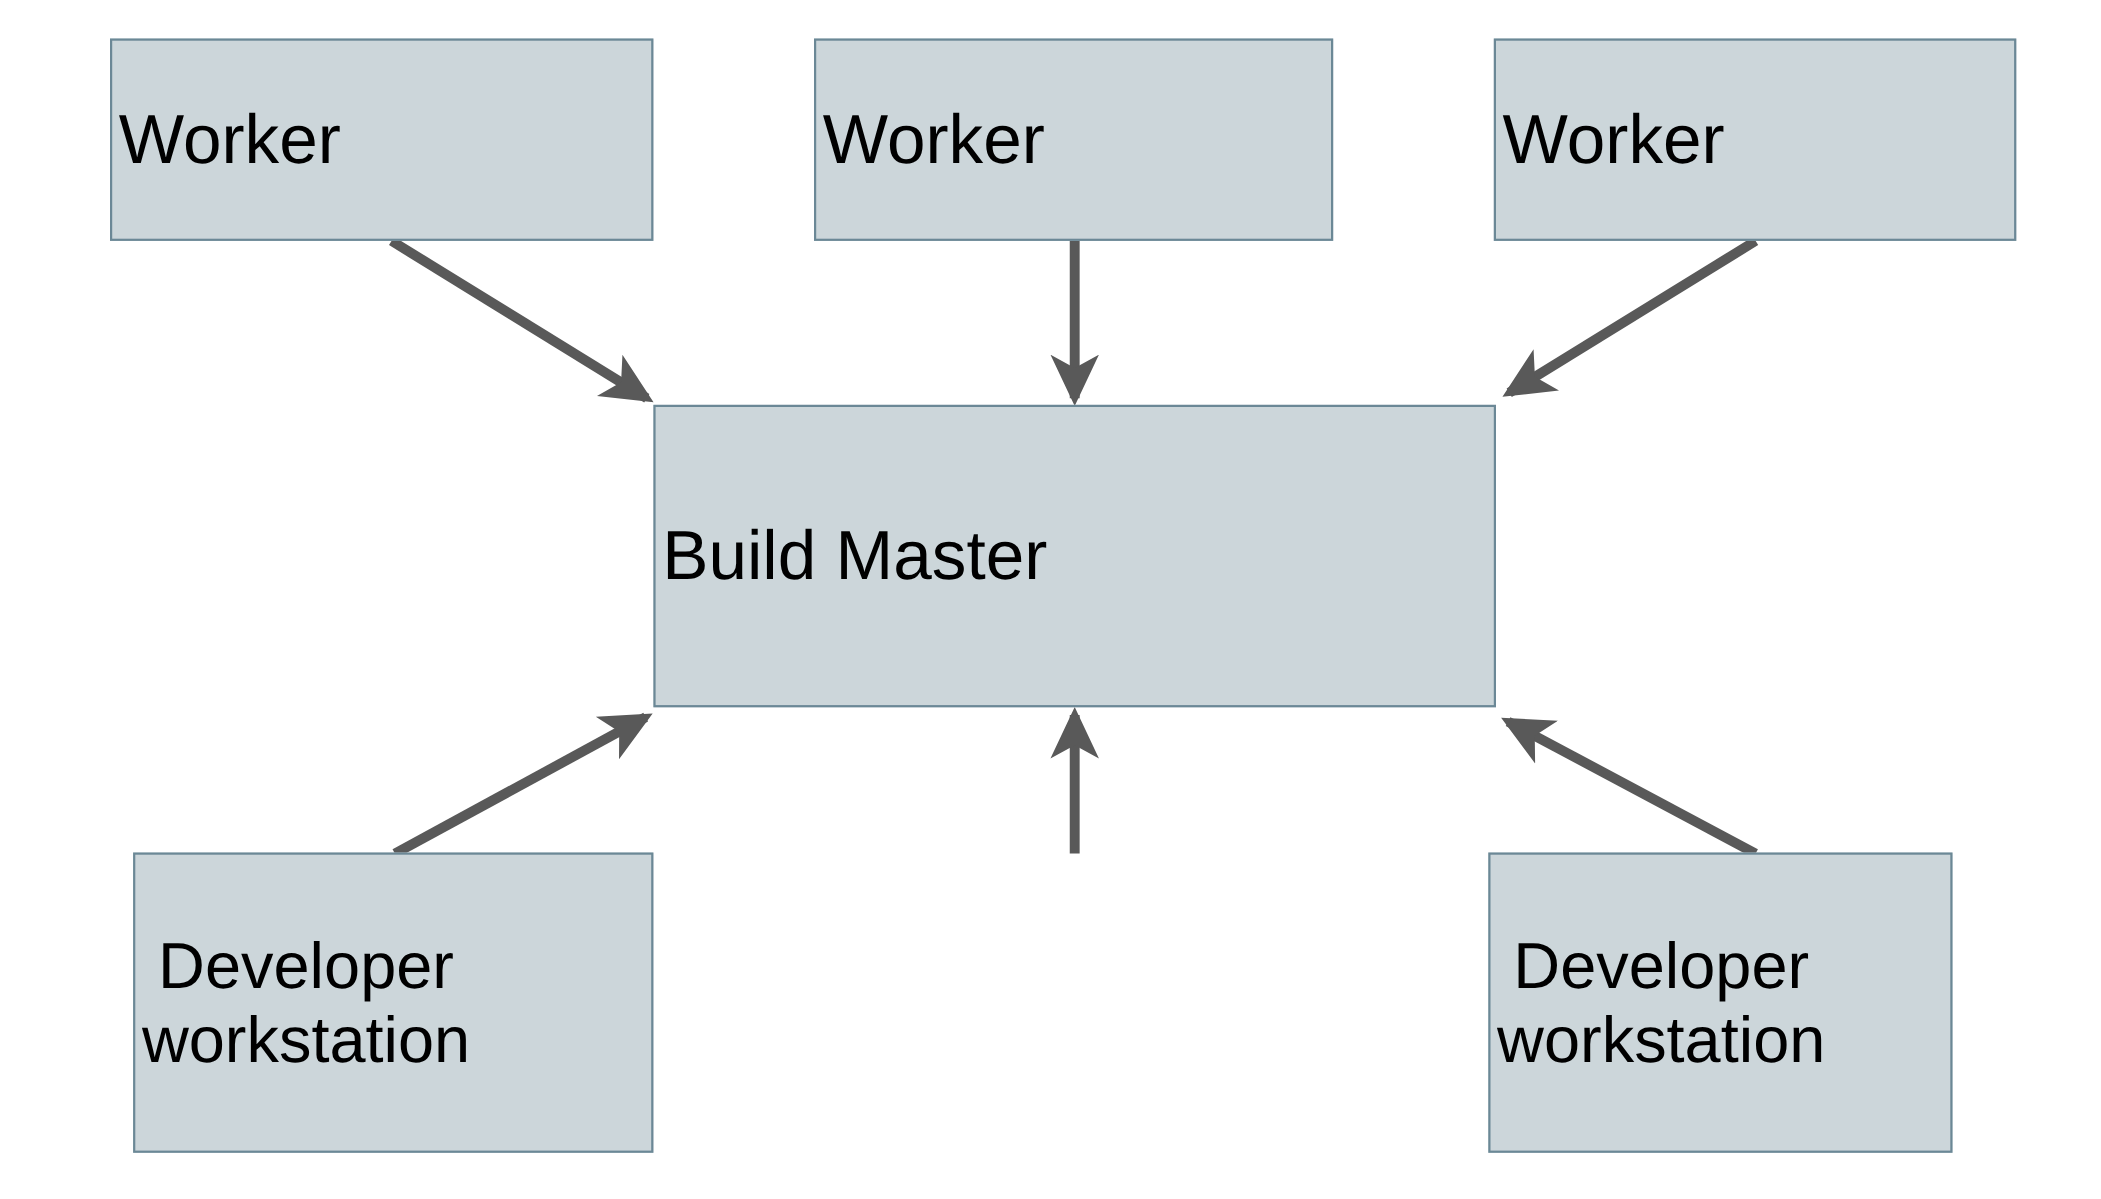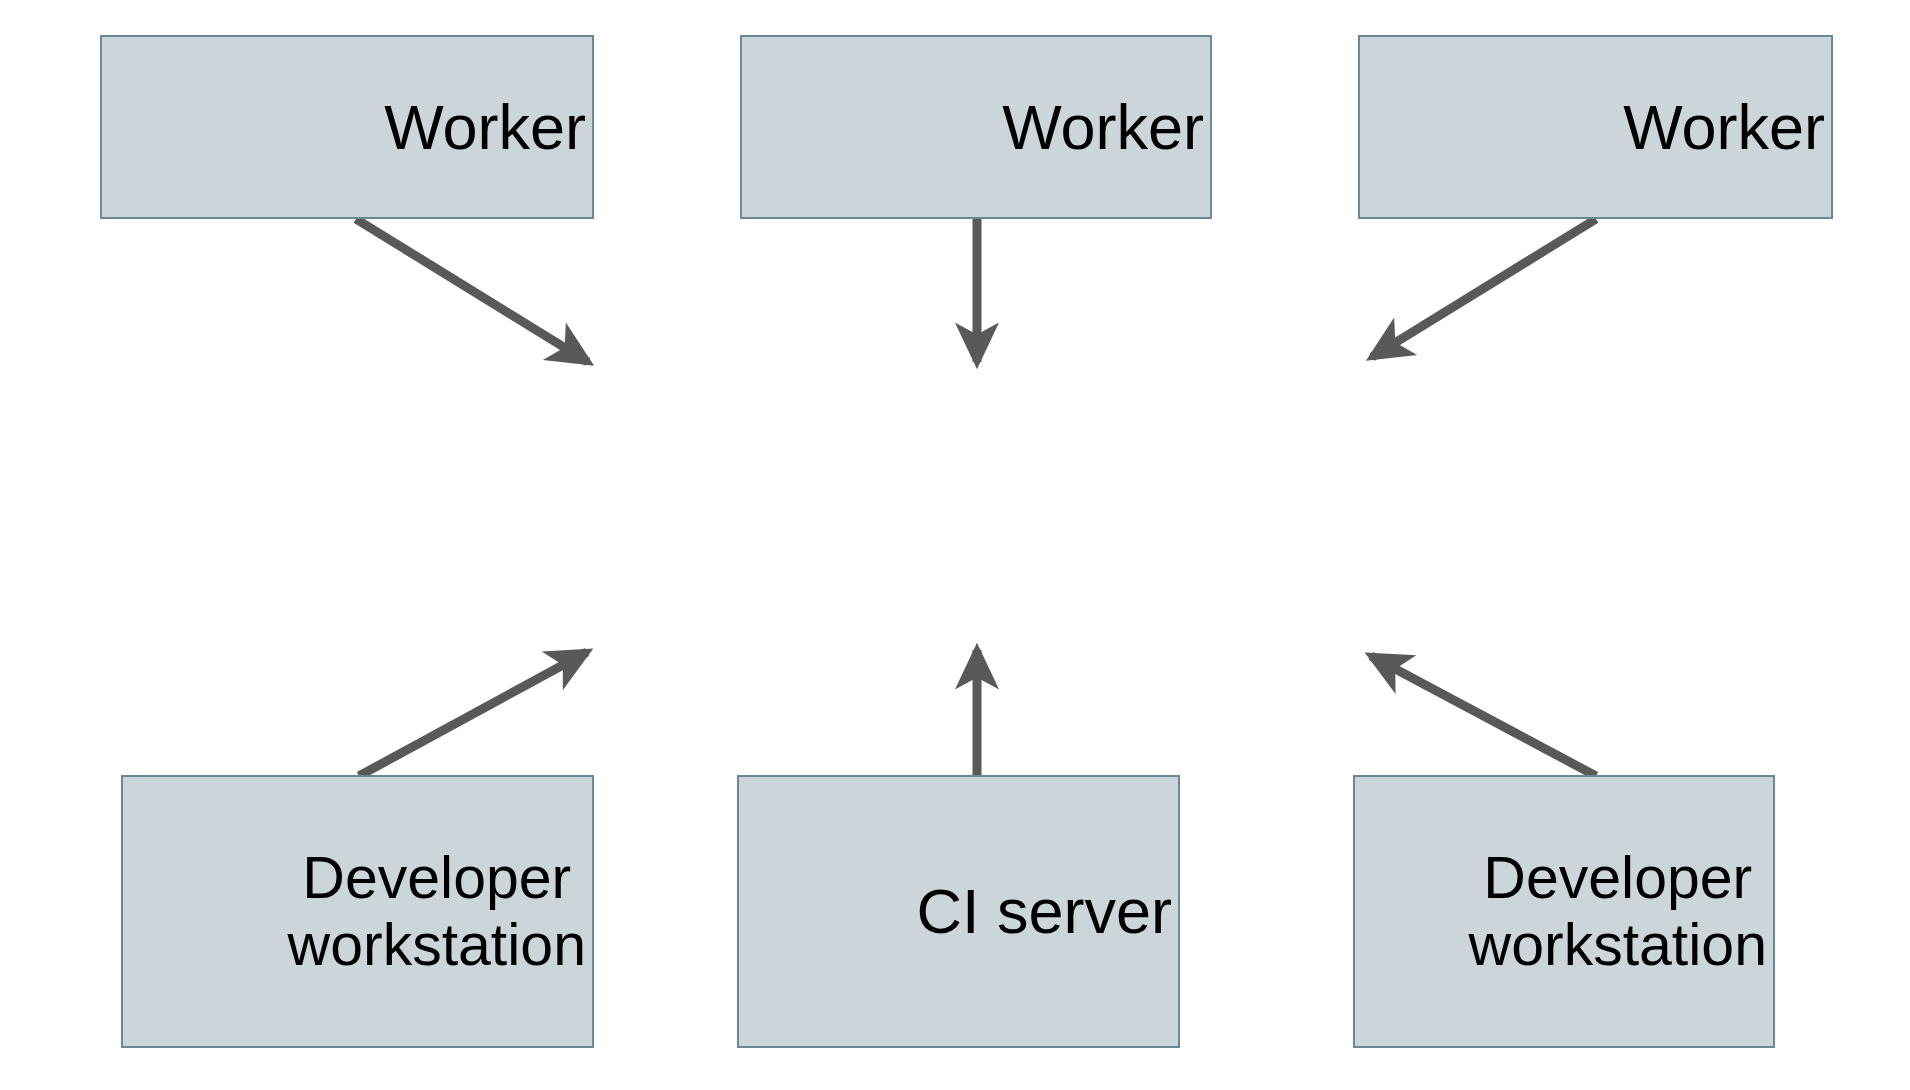--- a/index.html
+++ b/index.html
@@ -25,21 +25,21 @@
     height: 1090px;
     pointer-events: none;
   }
   .node-box {
     position: absolute;
     box-sizing: border-box;
     background: #ccd6da;
     border: 2px solid #6b8896;
     display: flex;
     align-items: center;
-    justify-content: flex-end;
+    justify-content: flex-start;
     text-align: center;
     color: #000000;
     line-height: 1.12;
     z-index: 2;
   }
   .node-label {
     display: block;
     padding: 0 6px;
     white-space: pre-line;
   }
@@ -90,28 +90,28 @@
   </div>
 
   <div class="node-box size-worker" style="left:740px; top:35px; width:472px; height:184px;">
     <span class="node-label">Worker</span>
   </div>
 
   <div class="node-box size-worker" style="left:1358px; top:35px; width:475px; height:184px;">
     <span class="node-label">Worker</span>
   </div>
 
+  <div class="node-box size-master" style="left:594px; top:368px; width:766px; height:275px;">
+    <span class="node-label">Build Master</span>
+  </div>
 
   <div class="node-box size-dev" style="left:121px; top:775px; width:473px; height:273px;">
     <span class="node-label">Developer
 workstation</span>
   </div>
 
-  <div class="node-box size-ci" style="left:737px; top:775px; width:443px; height:273px;">
-    <span class="node-label">CI server</span>
-  </div>
 
   <div class="node-box size-dev" style="left:1353px; top:775px; width:422px; height:273px;">
     <span class="node-label">Developer
 workstation</span>
   </div>
 
 </div>
 
 </body></html>

